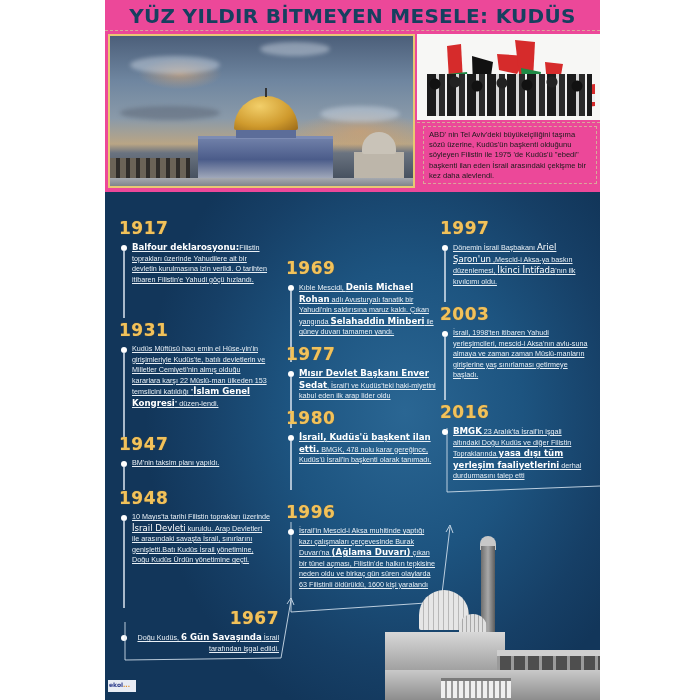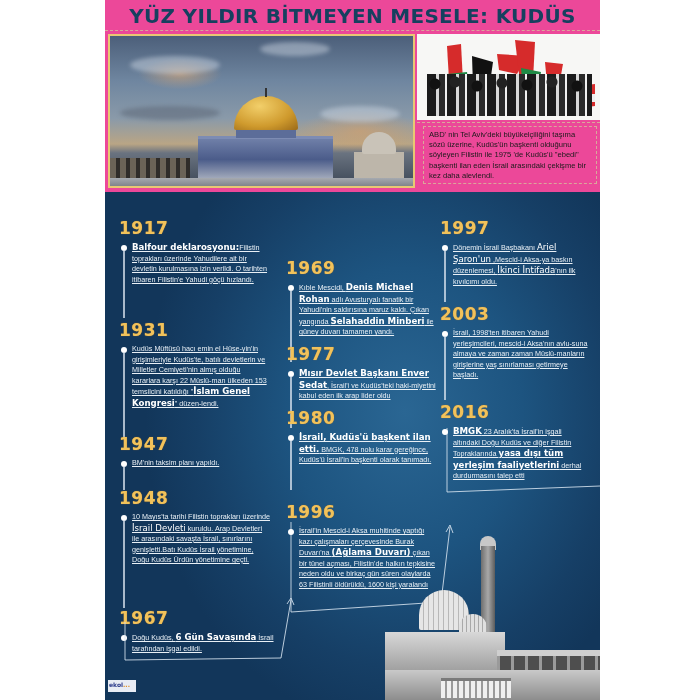--- a/index.html
+++ b/index.html
@@ -216,21 +216,21 @@
 
     <div class="event" style="left:14px;top:296px;width:152px;">
       <div class="year">1948</div>
       <div class="event-body">
         <span class="bullet"></span>
         <span class="stem" style="height:88px;"></span>
         <div class="desc"><span>10 Mayıs'ta tarihi Filistin toprakları üzerinde </span><span class="em">İsrail Devleti</span><span> kuruldu. Arap Devletleri ile arasındaki savaşta İsrail, sınırlarını genişletti.Batı Kudüs İsrail yönetimine, Doğu Kudüs Ürdün yönetimine geçti.</span></div>
       </div>
     </div>
 
-    <div class="event" style="left:14px;top:416px;width:160px;">
+    <div class="event" style="left:14px;top:416px;width:160px;text-align:right;">
       <div class="year">1967</div>
       <div class="event-body">
         <span class="bullet"></span>
         <div class="desc"><span>Doğu Kudüs, </span><b>6 Gün Savaşında</b><span> İsrail tarafından işgal edildi.</span></div>
       </div>
     </div>
 
     <svg style="position:absolute;left:0;top:0;" width="495" height="508">
       <g fill="none" stroke="rgba(215,228,240,0.85)" stroke-width="1">
         <polyline points="20,430 20,468 176,466 186,408"></polyline>

